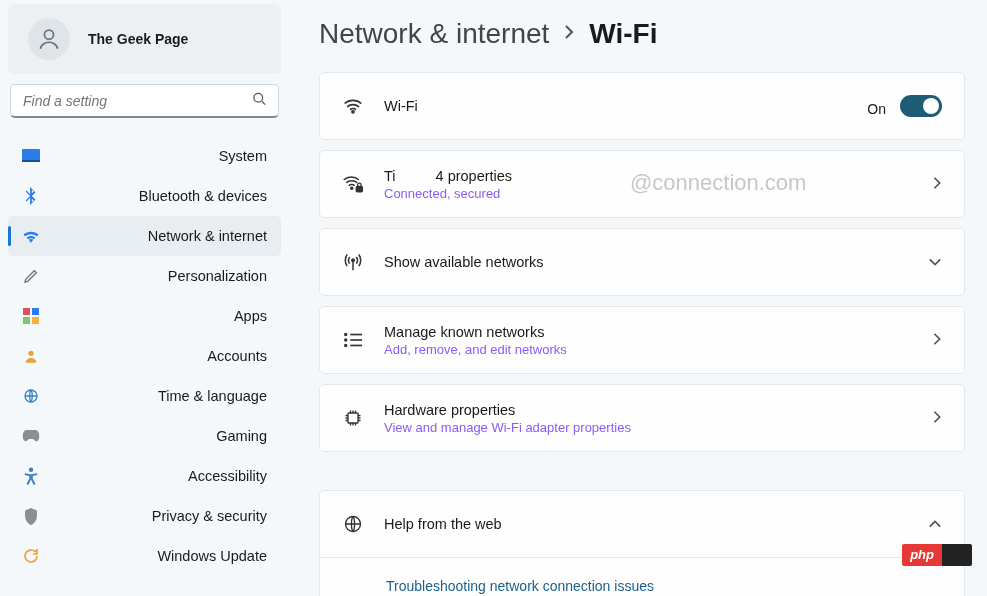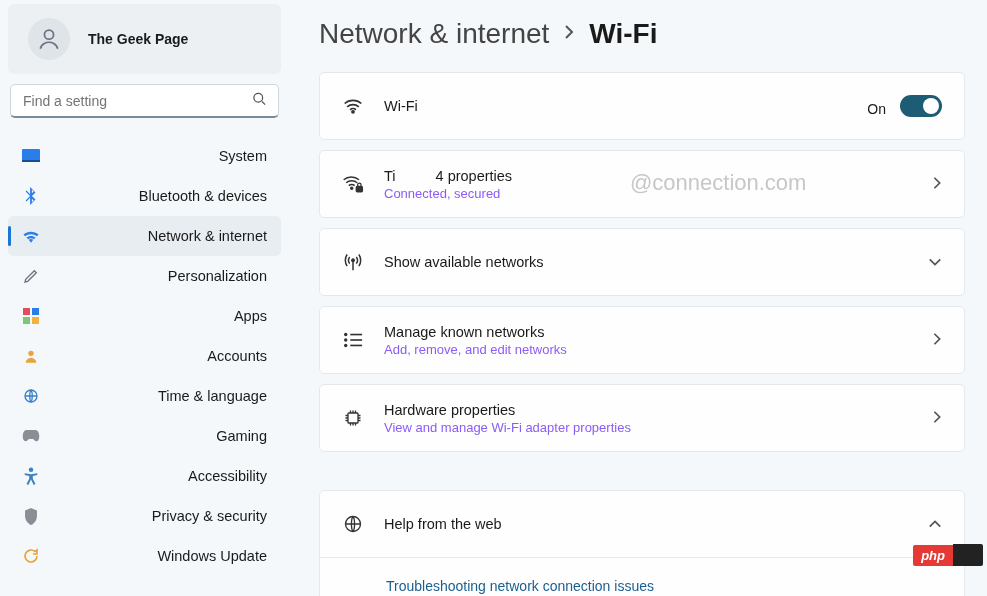--- a/index.html
+++ b/index.html
@@ -50,20 +50,21 @@
     .search input {
       width: 100%;
       height: 34px;
       border: 1px solid #cfd6dc;
       border-bottom: 2px solid #7a8a96;
       border-radius: 5px;
       background: #fff;
       padding: 0 36px 0 12px;
       font-size: 14px;
       outline: none;
+      font-style: italic;
     }
     .search .srch-ico {
       position: absolute;
       right: 12px;
       top: 50%;
       transform: translateY(-50%);
       color: #555;
     }
     .nav {
       list-style: none;
@@ -205,24 +206,23 @@
       height: 28px;
     }
     .help-link {
       padding: 20px 0 20px 66px;
       font-size: 14px;
       color: #1a5f8e;
       border-top: 1px solid #e4e8eb;
     }
     .badge {
       position: absolute;
-      right: 4px;
+      right: 15px;
       bottom: 30px;
       display: flex;
-      align-items: center;
     }
     .badge-red {
       background: #e53935;
       color: #fff;
       padding: 3px 8px;
       font-size: 13px;
       font-weight: 600;
       font-style: italic;
       border-radius: 2px 0 0 2px;
     }

